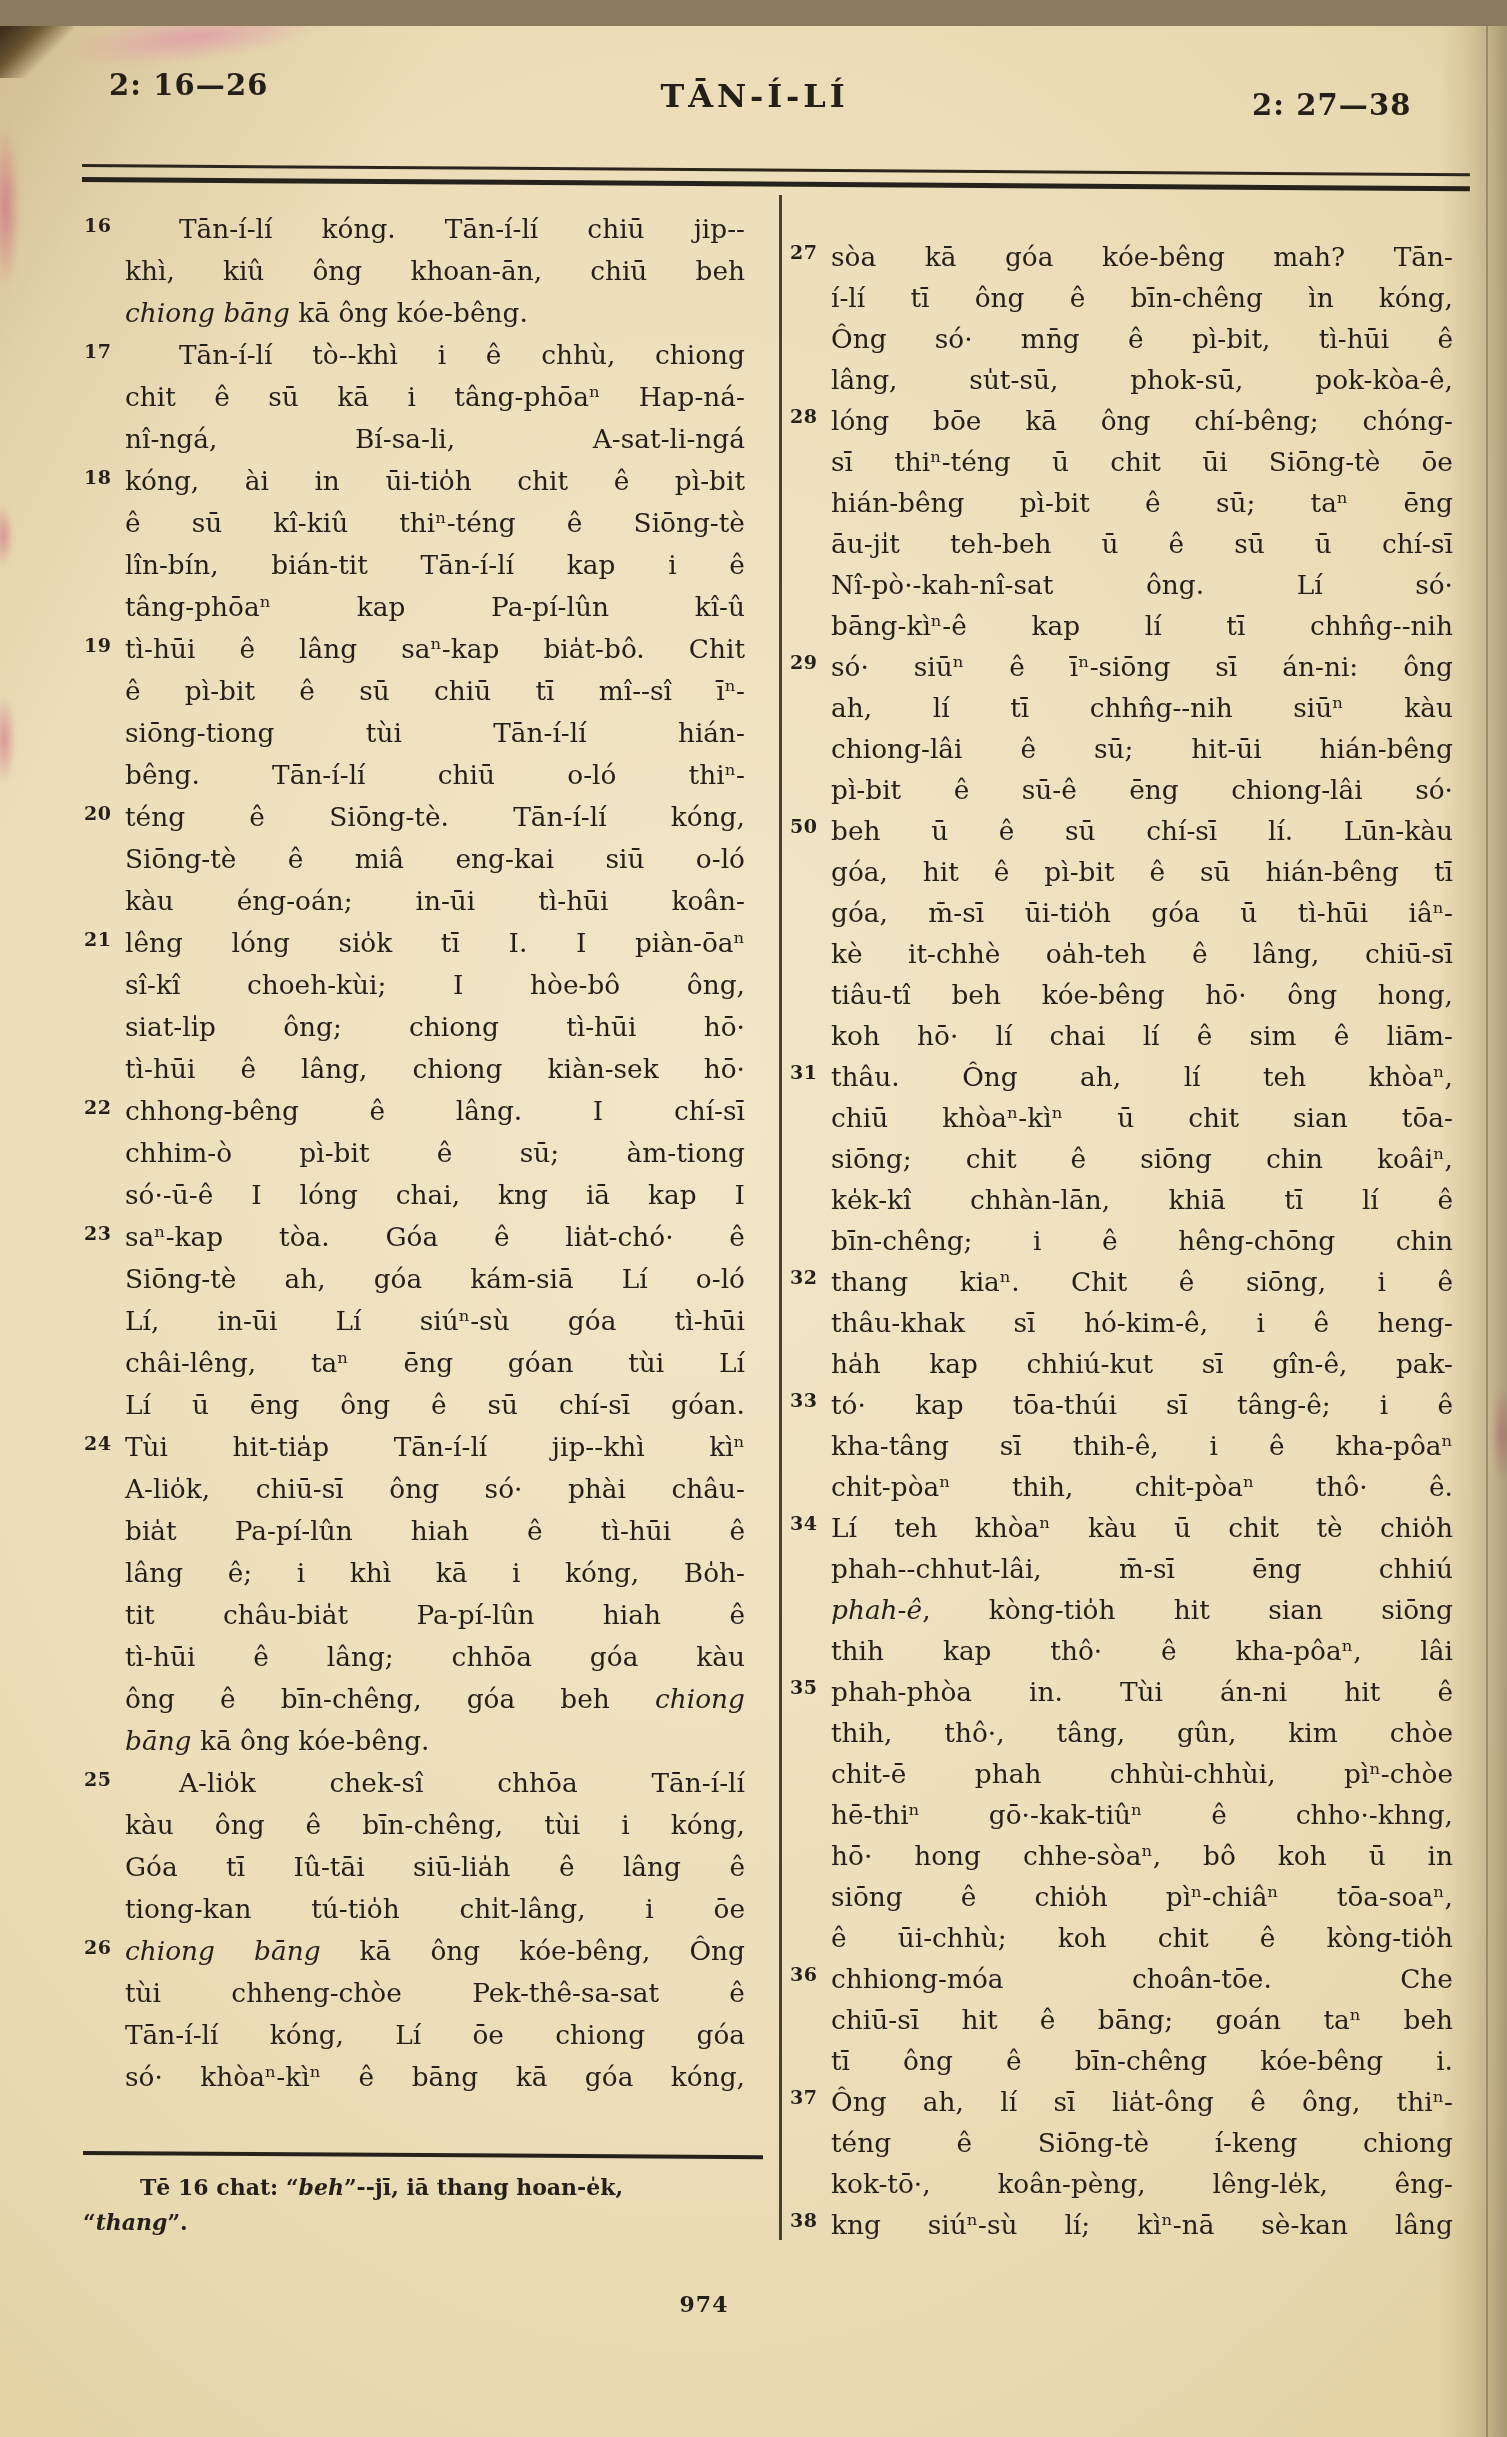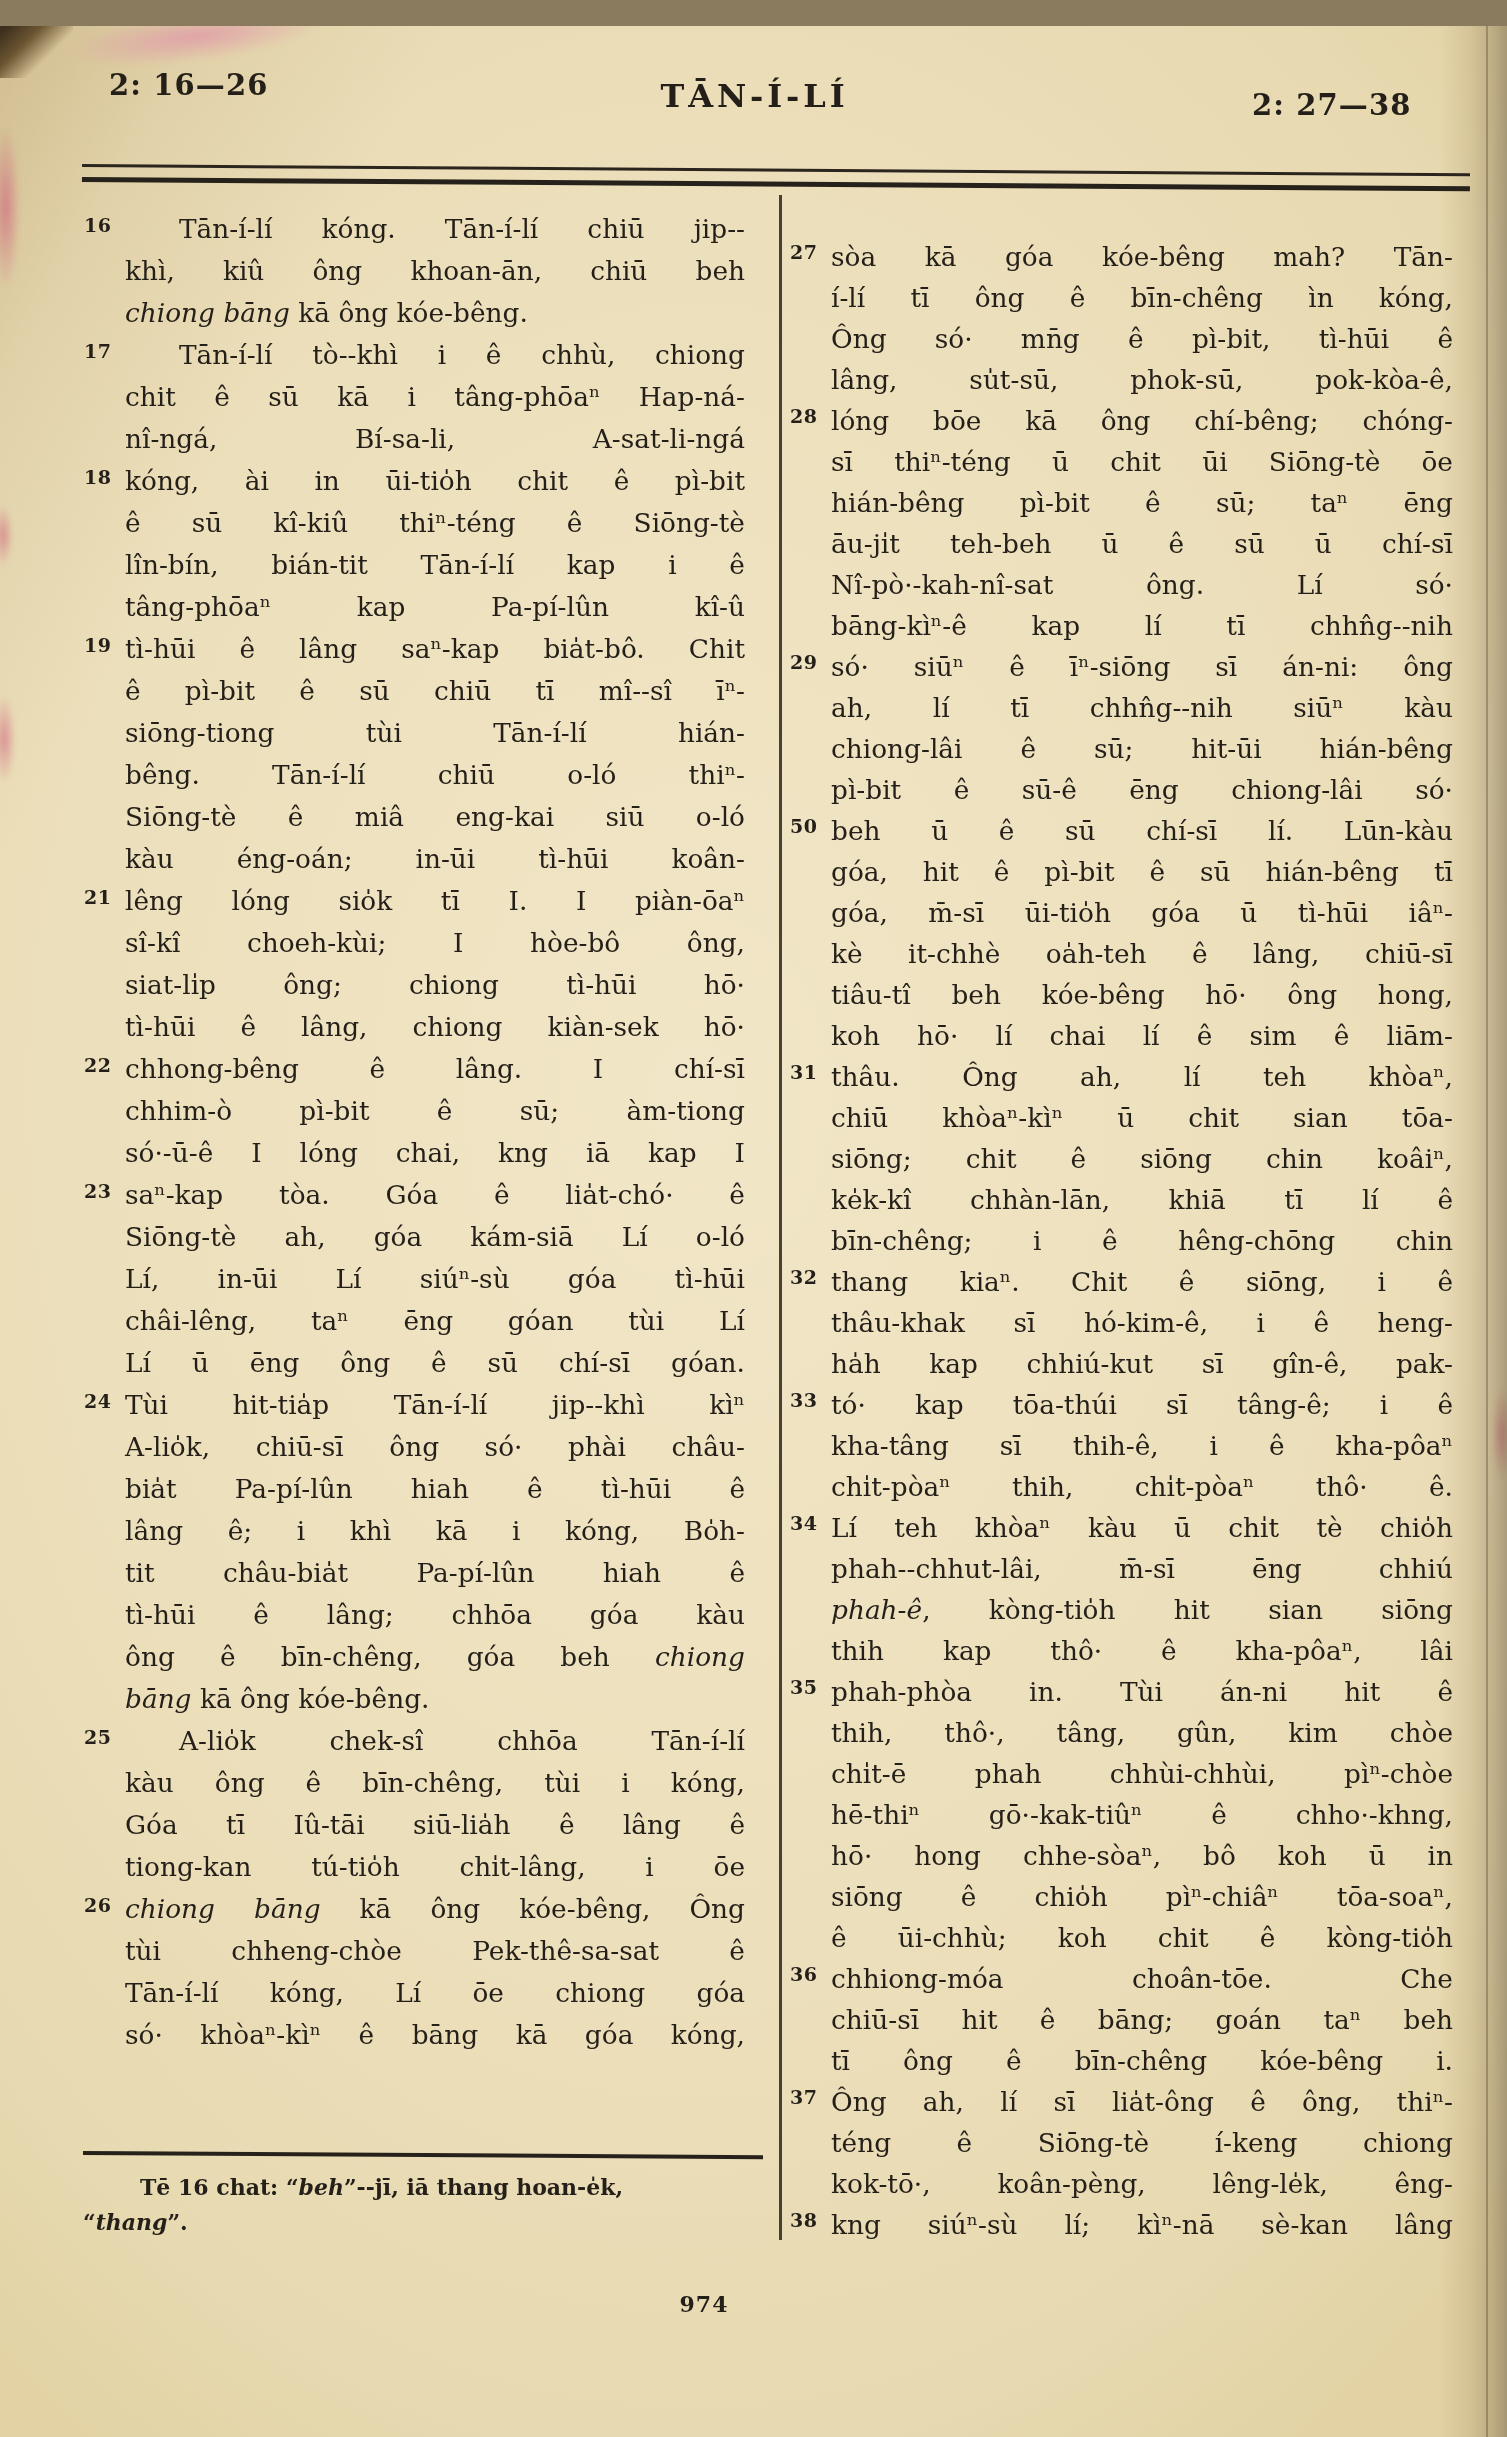--- a/index.html
+++ b/index.html
@@ -134,20 +134,24 @@
       <div class="tline">
         <span class="ltext">ê pì-bit ê sū chiū tī mî--sî īⁿ-</span>
       </div>
       <div class="tline">
         <span class="ltext">siōng-tiong tùi Tān-í-lí hián-</span>
       </div>
       <div class="tline">
         <span class="ltext">bêng. Tān-í-lí chiū o-ló thiⁿ-</span>
       </div>
       <div class="tline">
+        <span class="vnum">20</span>
+        <span class="ltext">téng ê Siōng-tè. Tān-í-lí kóng,</span>
+      </div>
+      <div class="tline">
         <span class="ltext">Siōng-tè ê miâ eng-kai siū o-ló</span>
       </div>
       <div class="tline">
         <span class="ltext">kàu éng-oán; in-ūi tì-hūi koân-</span>
       </div>
       <div class="tline">
         <span class="vnum">21</span>
         <span class="ltext">lêng lóng sio̍k tī I. I piàn-ōaⁿ</span>
       </div>
       <div class="tline">

